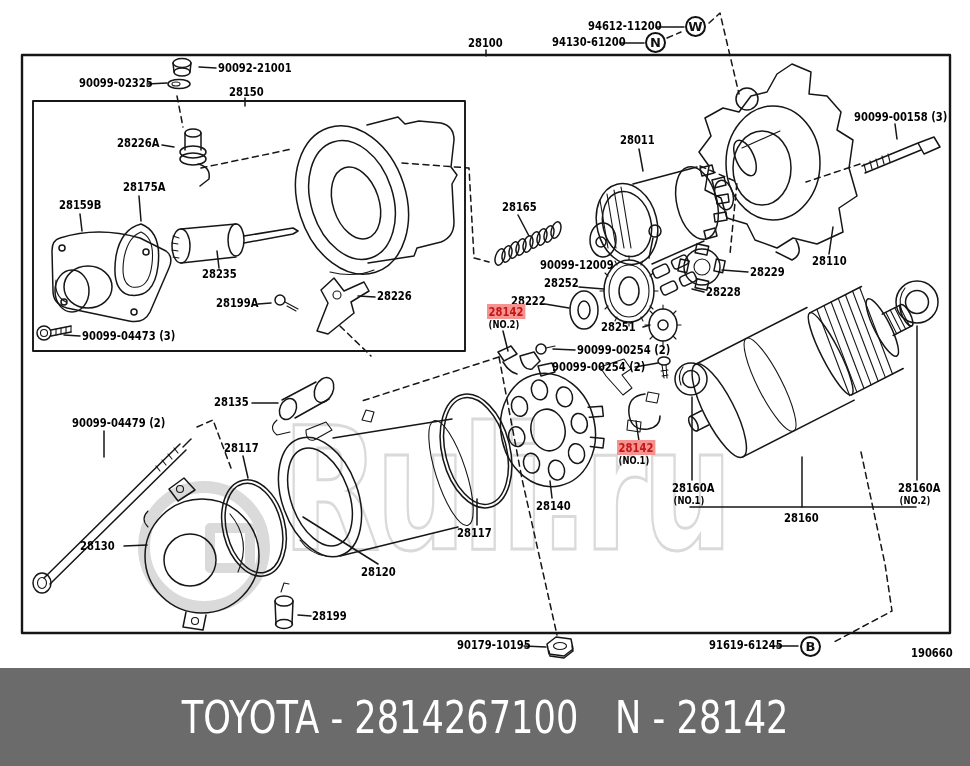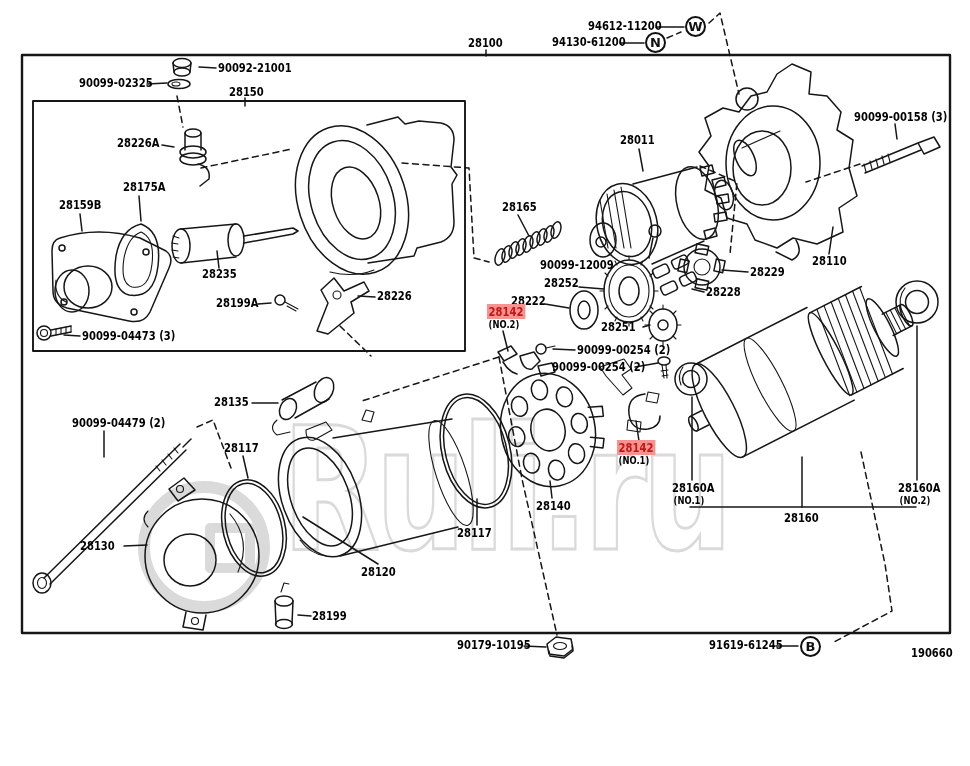--- a/index.html
+++ b/index.html
@@ -403,13 +403,19 @@
       <div class="part-label" style="left: 457px; top: 639px;"><span class="pl-main">90179-10195</span></div>
       <div class="part-label" style="left: 709px; top: 639px;"><span class="pl-main">91619-61245</span></div>
       <div class="part-label" style="left: 911px; top: 647px;"><span class="pl-main">190660</span></div>
     </div>
   <div id="markers-layer">
       <div class="marker" style="left: 685px; top: 16px;">W</div>
       <div class="marker" style="left: 645px; top: 32px;">N</div>
       <div class="marker" style="left: 800px; top: 636px;">B</div>
     </div>
 
+  <div id="banner">
+    <div class="btxt">
+      <span>TOYOTA - 2814267100</span>
+      <span>N - 28142</span>
+    </div>
+  </div>
 </div>
 
 </body></html>

